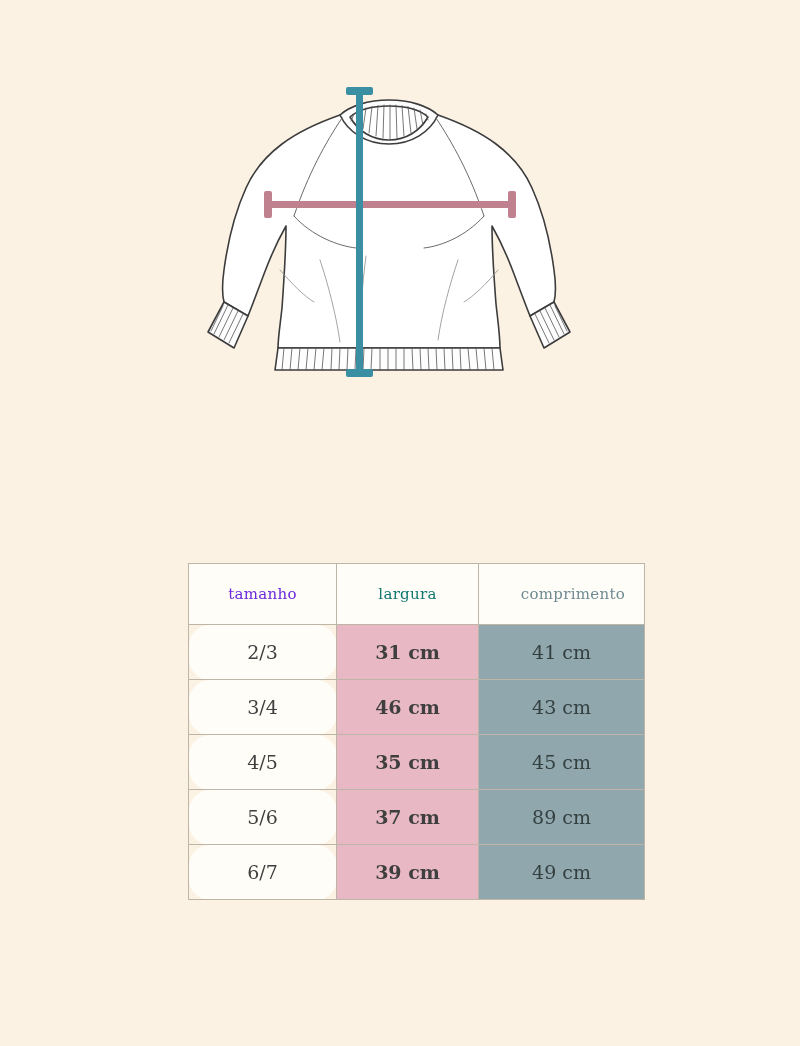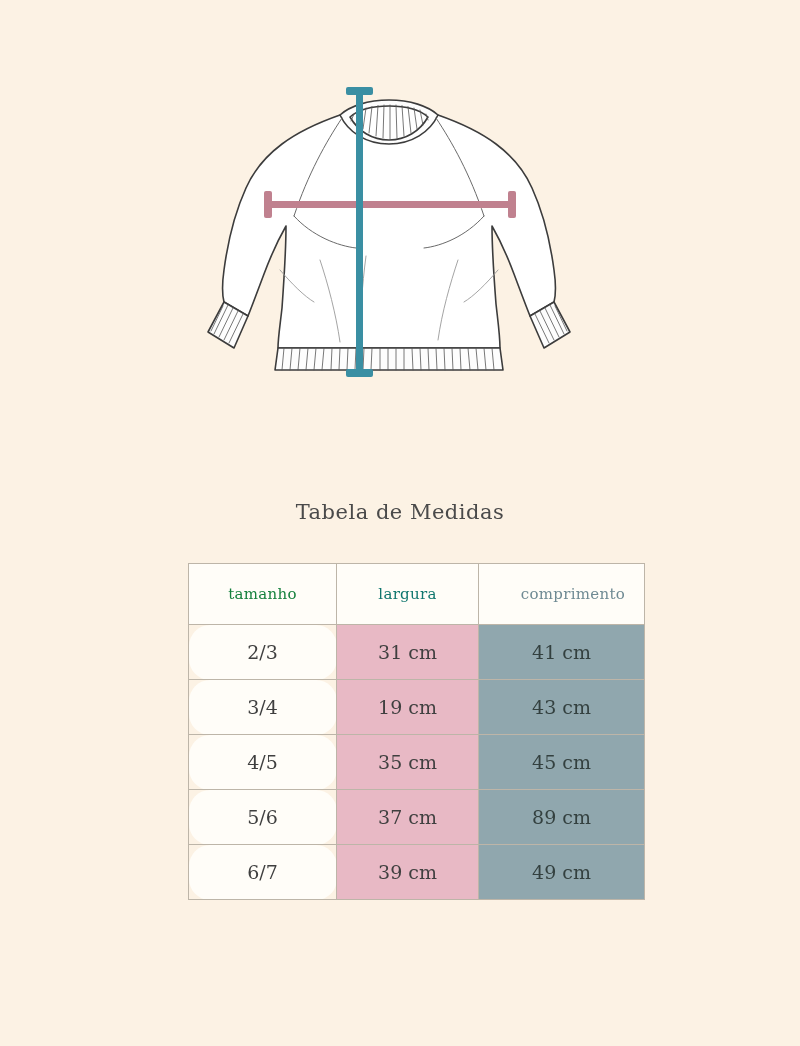--- a/index.html
+++ b/index.html
@@ -67,34 +67,35 @@
     vertical-align: middle;
     font-family: "DejaVu Serif", serif;
   }
   table.measure thead th {
     height: 58px;
     font-weight: normal;
     font-size: 15px;
     background: #fffdf8;
     letter-spacing: 0.3px;
   }
-  th.col-size   { width: 145px; color: #15803d; }
+  th.col-size   { width: 145px; color: #6d28d9; }
   th.col-width  { width: 139px; color: #0f766e; }
   th.col-length { width: 140px; color: #6f8a93; padding-left: 24px; }
 
   td.cell-size {
     background: #fffdf8;
     color: #3f3f3f;
     font-size: 19px;
     border-radius: 21px;
   }
   td.cell-width {
     background: #e8b9c5;
     color: #3f3f3f;
     font-size: 19px;
+    font-weight: bold;
   }
   td.cell-length {
     background: #90a7ae;
     color: #33403f;
     font-size: 19px;
   }
 </style>
 </head>
 <body>
 
@@ -230,40 +231,39 @@
 
       <g>
         <rect x="186" y="20" width="7" height="285" rx="1" fill="#3a8fa3"></rect>
         <rect x="176" y="17" width="27" height="8" rx="2" fill="#3a8fa3"></rect>
         <rect x="176" y="299" width="27" height="8" rx="2" fill="#3a8fa3"></rect>
       </g>
 
     </svg>
   </div>
 
-  <div class="chart-title">Tabela de Medidas</div>
 
   <div class="table-wrap">
     <table class="measure">
       <thead>
         <tr>
           <th class="col-size">tamanho</th>
           <th class="col-width">largura</th>
           <th class="col-length">comprimento</th>
         </tr>
       </thead>
       <tbody>
         <tr>
           <td class="cell-size">2/3</td>
           <td class="cell-width">31 cm</td>
           <td class="cell-length">41 cm</td>
         </tr>
         <tr>
           <td class="cell-size">3/4</td>
-          <td class="cell-width">19 cm</td>
+          <td class="cell-width">46 cm</td>
           <td class="cell-length">43 cm</td>
         </tr>
         <tr>
           <td class="cell-size">4/5</td>
           <td class="cell-width">35 cm</td>
           <td class="cell-length">45 cm</td>
         </tr>
         <tr>
           <td class="cell-size">5/6</td>
           <td class="cell-width">37 cm</td>

